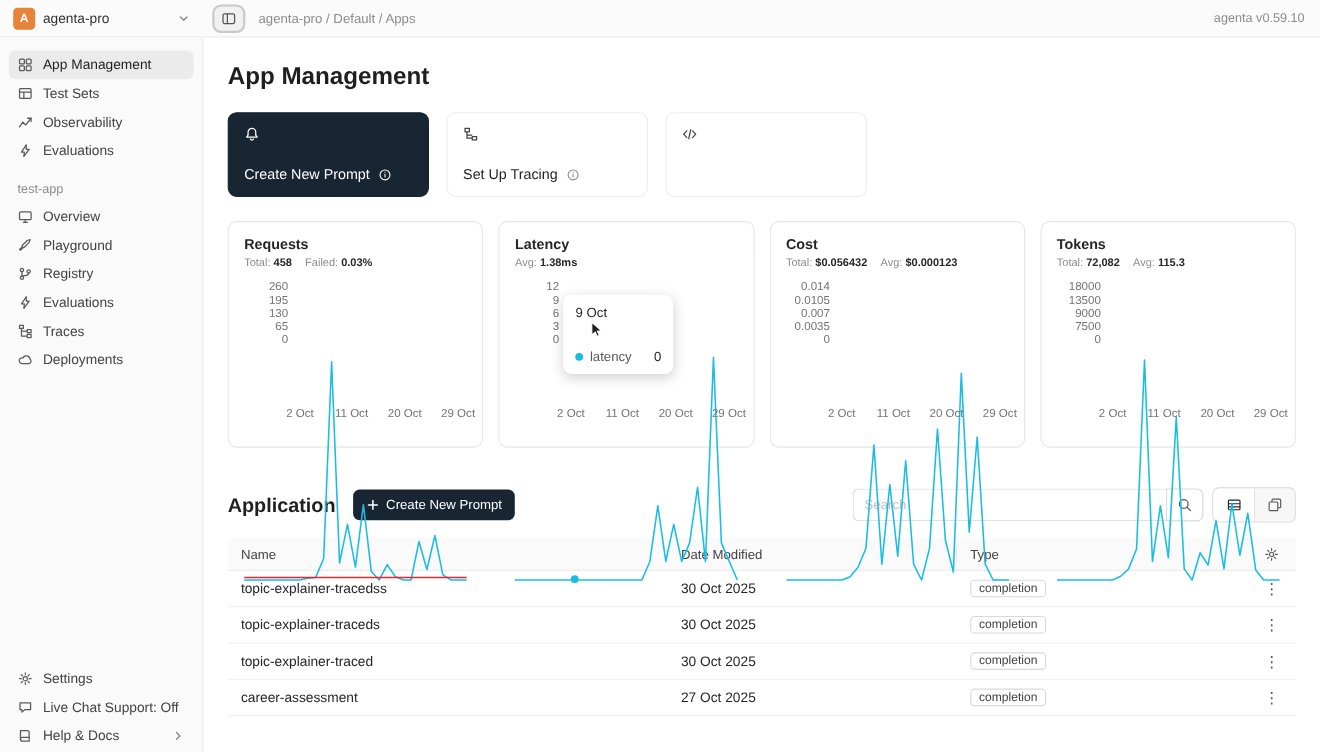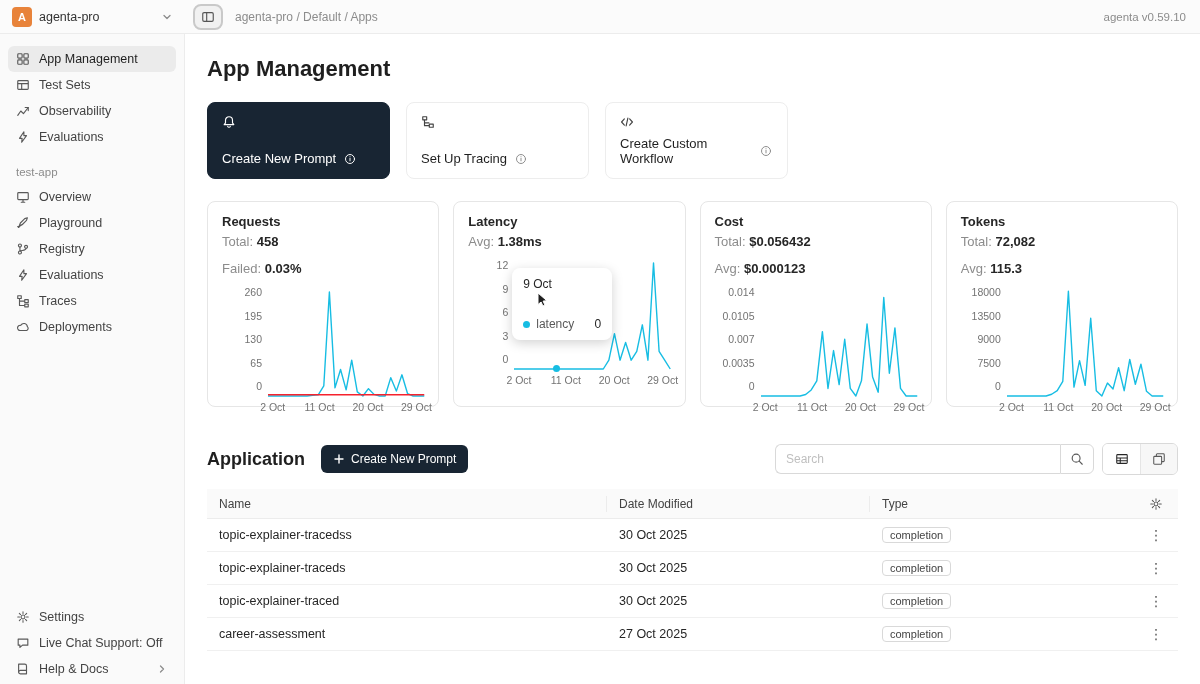--- a/index.html
+++ b/index.html
@@ -47,24 +47,24 @@
   .gs-label-row { display:flex; align-items:center; gap:8px; font-size:13px; font-weight:500; color:#1f1f1f; }
   .gs-info { color:#8c8c8c; flex:0 0 13px; }
   .gs-card.dark { background:#182533; border-color:#182533; }
   .gs-card.dark .gs-icon, .gs-card.dark .gs-label-row, .gs-card.dark .gs-info { color:#fff; }
 
   
   .metrics { display:flex; gap:14px; margin-top:22px; }
   .metric-card { flex:1; border:1px solid #e6e6e6; border-radius:8px; padding:12px 14px;
     position:relative; height:206px; background:#fff; }
   .m-title { font-size:13px; font-weight:600; color:#262626; }
-  .m-stats { margin-top:5px; font-size:13px; color:#8c8c8c; display:flex; gap:12px;flex-direction:column; }
+  .m-stats { margin-top:5px; font-size:10px; color:#8c8c8c; display:flex; gap:12px; }
   .s-v { color:#262626; font-weight:600; }
   .chart { margin-top:14px; }
-  .chart-row { display:flex; gap:6px; height:106px; }
+  .chart-row { display:flex; gap:6px; height:106px;flex-direction:column; }
   .yticks { width:40px; display:flex; flex-direction:column; justify-content:space-between;
     align-items:flex-end; font-size:10.5px; color:#737373; transform:translateY(-4px); }
   .plot { flex:1; position:relative; }
   .plot svg { width:100%; height:100%; overflow:visible; display:block; }
   .xticks { position:relative; height:16px; margin-left:46px; margin-top:5px;
     font-size:10.5px; color:#737373; }
   .xticks span { position:absolute; transform:translateX(-50%); white-space:nowrap; }
   .hover-dot { position:absolute; left:25%; bottom:-3px; width:7px; height:7px;
     border-radius:50%; background:#17bde3; }
   .tooltip { position:absolute; left:58px; top:66px; background:#fff; border-radius:8px;
@@ -308,29 +308,20 @@
               </svg>
             </span>
         </div>
       </div>
       <div class="gs-card">
         <span class="gs-icon">
             <svg class="ic" viewBox="0 0 16 16" fill="none" stroke="currentColor" stroke-width="1.3" stroke-linecap="round" stroke-linejoin="round">
               <path d="M5 4.5L1.8 8 5 11.5M11 4.5L14.2 8 11 11.5M9 3.5L7 12.5"></path>
             </svg>
           </span>
-        <div class="gs-label-row">
-          <span>Create Custom Workflow</span>
-          <span class="gs-info">
-              <svg class="ic12" viewBox="0 0 16 16" fill="none" stroke="currentColor" stroke-width="1.3" stroke-linecap="round">
-                <circle cx="8" cy="8" r="6"></circle>
-                <path d="M8 7.2v3.3M8 5v.2"></path>
-              </svg>
-            </span>
-        </div>
       </div>
     </div>
 
     <div class="metrics">
 
       <div class="metric-card">
         <div class="m-title">Requests</div>
         <div class="m-stats">
           <span class="stat"><span class="s-l">Total:</span> <span class="s-v">458</span></span>
           <span class="stat"><span class="s-l">Failed:</span> <span class="s-v">0.03%</span></span>

